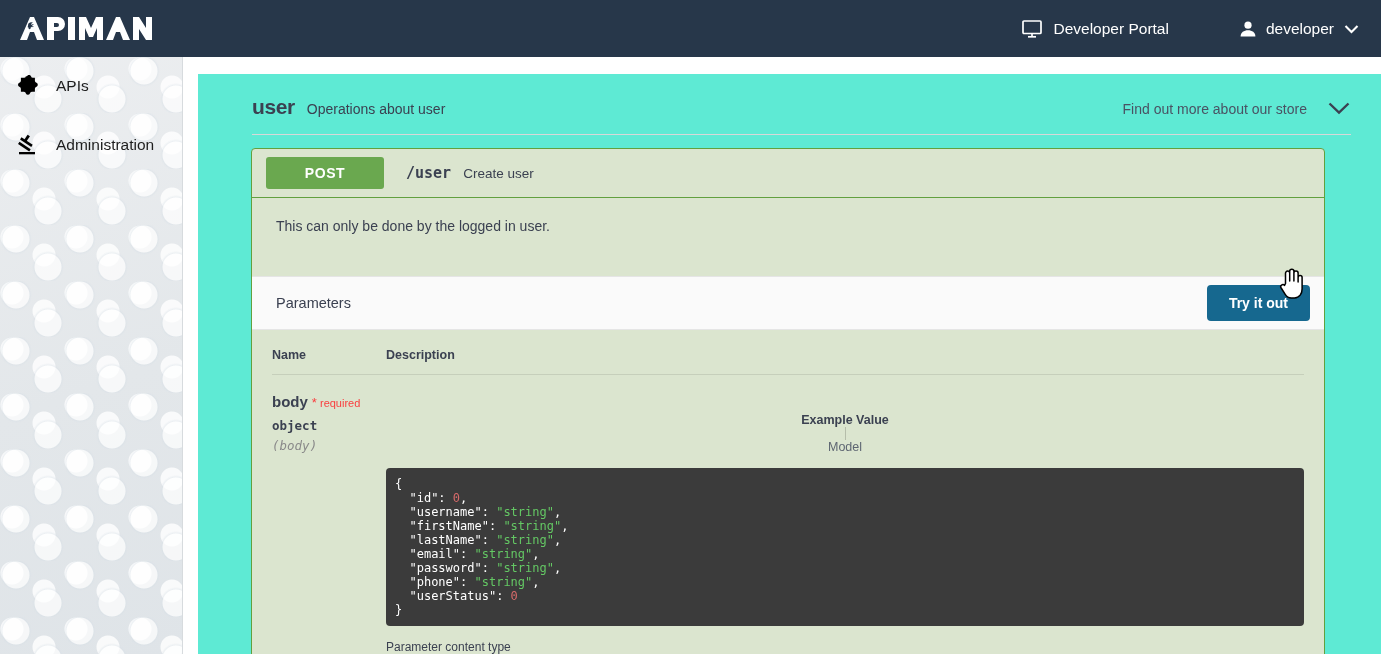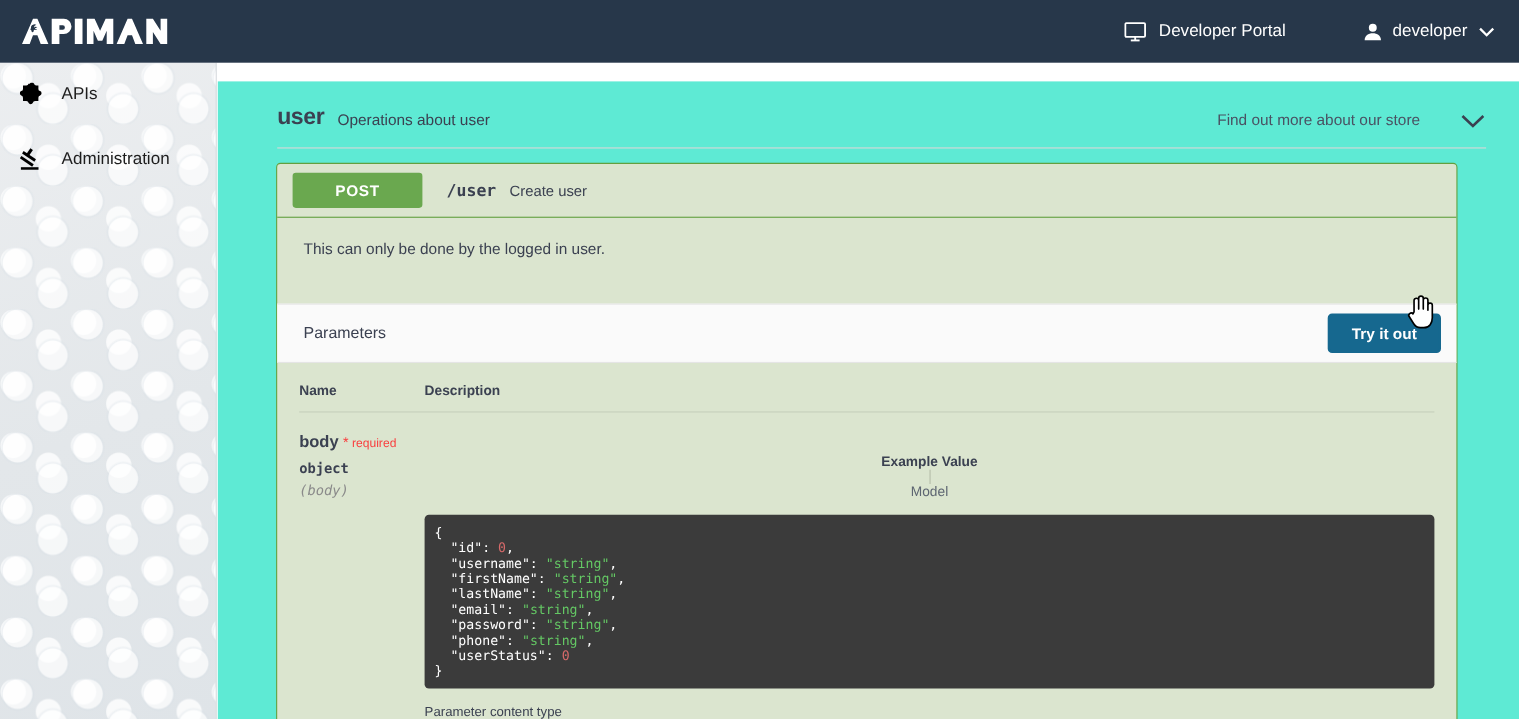--- a/index.html
+++ b/index.html
@@ -39,21 +39,21 @@
     margin-left: 26px;
     white-space: nowrap;
     padding-left: 44px;
   }
   .nav-item .nav-icon { display: flex; align-items: center; margin-right: 9px; }
   .nav-caret { margin-left: 10px; display: flex; align-items: center; }
 
   
   #sidebar {
     position: absolute; top: 57px; left: 0;
-    width: 197px; height: 597px;
+    width: 183px; height: 597px;
     background-color: #e9eced;
     background-image:
       radial-gradient(circle at 12px 12px, rgba(255,255,255,0.85) 11px, rgba(255,255,255,0) 12px),
       radial-gradient(circle at 44px 30px, rgba(255,255,255,0.8) 11px, rgba(255,255,255,0) 12px),
       linear-gradient(160deg, #eceef0 0%, #e3e7ea 55%, #dfe4e8 100%);
     background-size: 64px 56px, 64px 56px, 100% 100%;
     border-right: 1px solid #d7dbde;
     z-index: 20;
   }
   #sidebar::before{
@@ -96,23 +96,22 @@
     color: #3b4151;
     letter-spacing: -0.4px;
   }
   #tag-desc {
     font-size: 14px; color: #3b4151;
     margin-left: 12px;
     padding-top: 4px;
   }
   #tag-right {
     margin-left: auto;
-    display: flex; align-items: flex-end;
+    display: flex; align-items: flex-start;
     padding-top: 4px;
-    gap: 16px;
   }
   #tag-extdoc { font-size: 14px; color: #4a5263; cursor: pointer; }
   #tag-chevron { margin-left: 20px; cursor: pointer; display:flex; align-items:center; }
   #tag-rule {
     margin: 10px 30px 0 54px;
     height: 1px; background: #d8d8d8;
   }
 
   
   #opblock {

